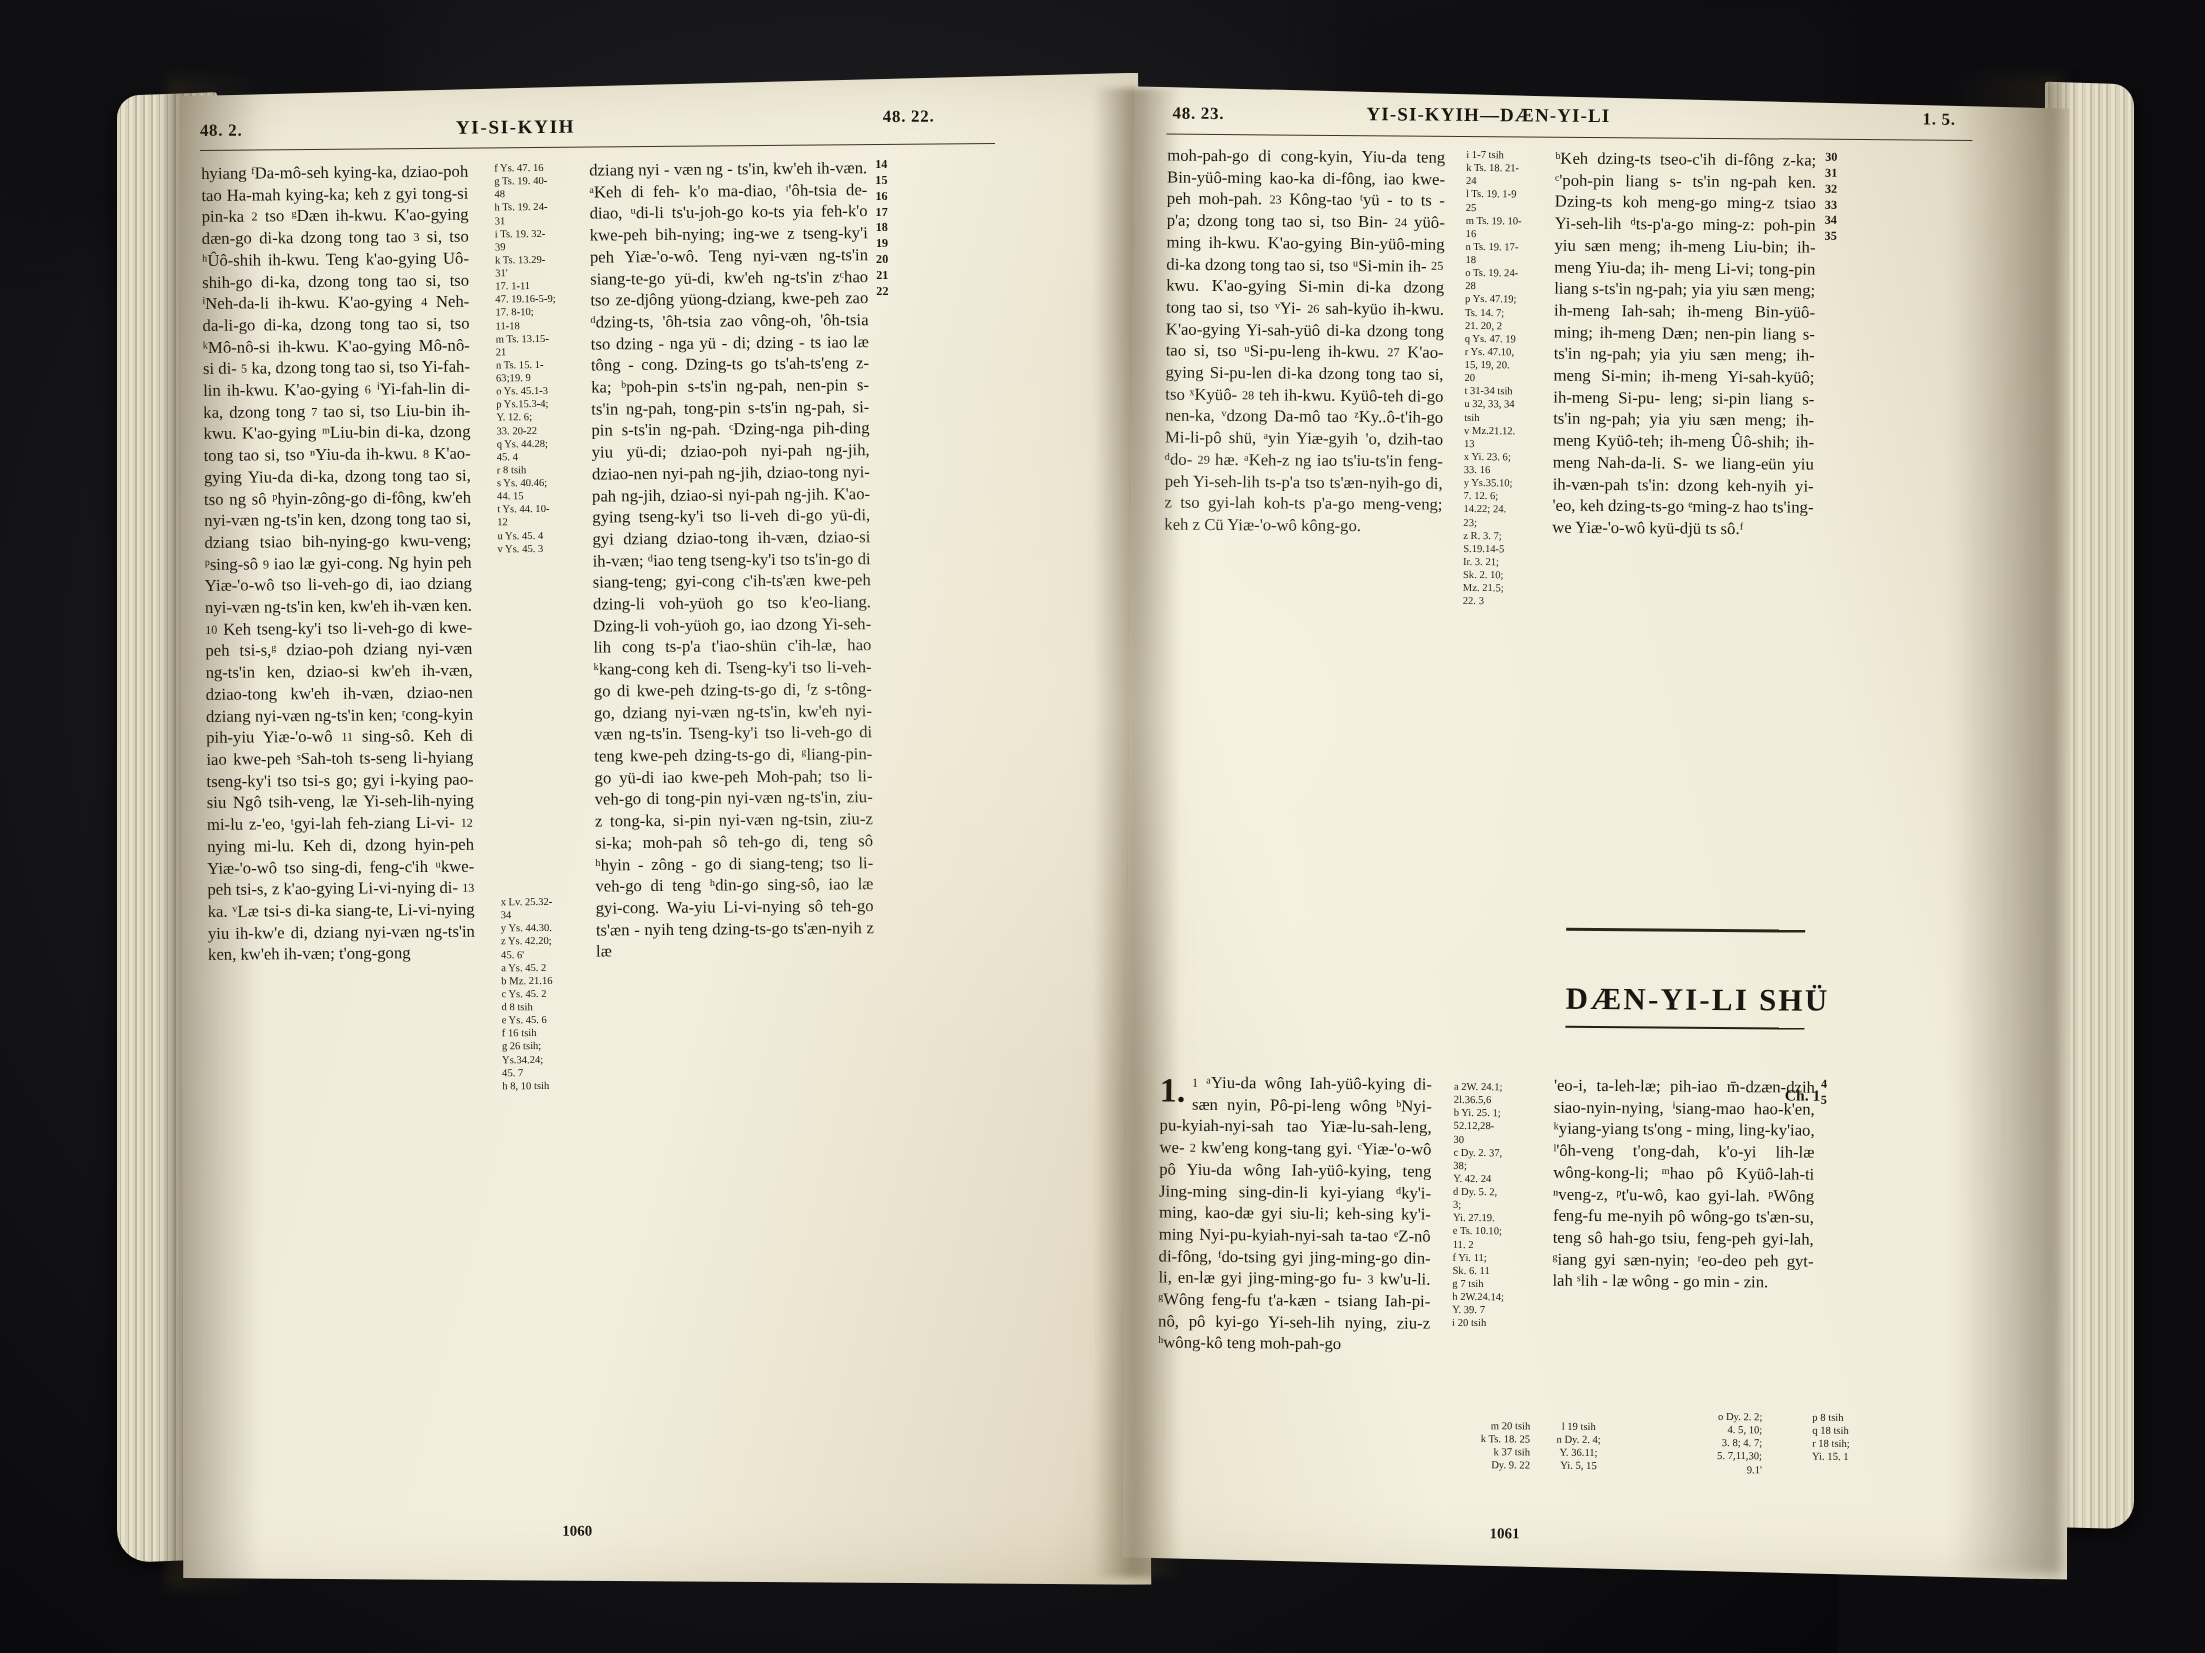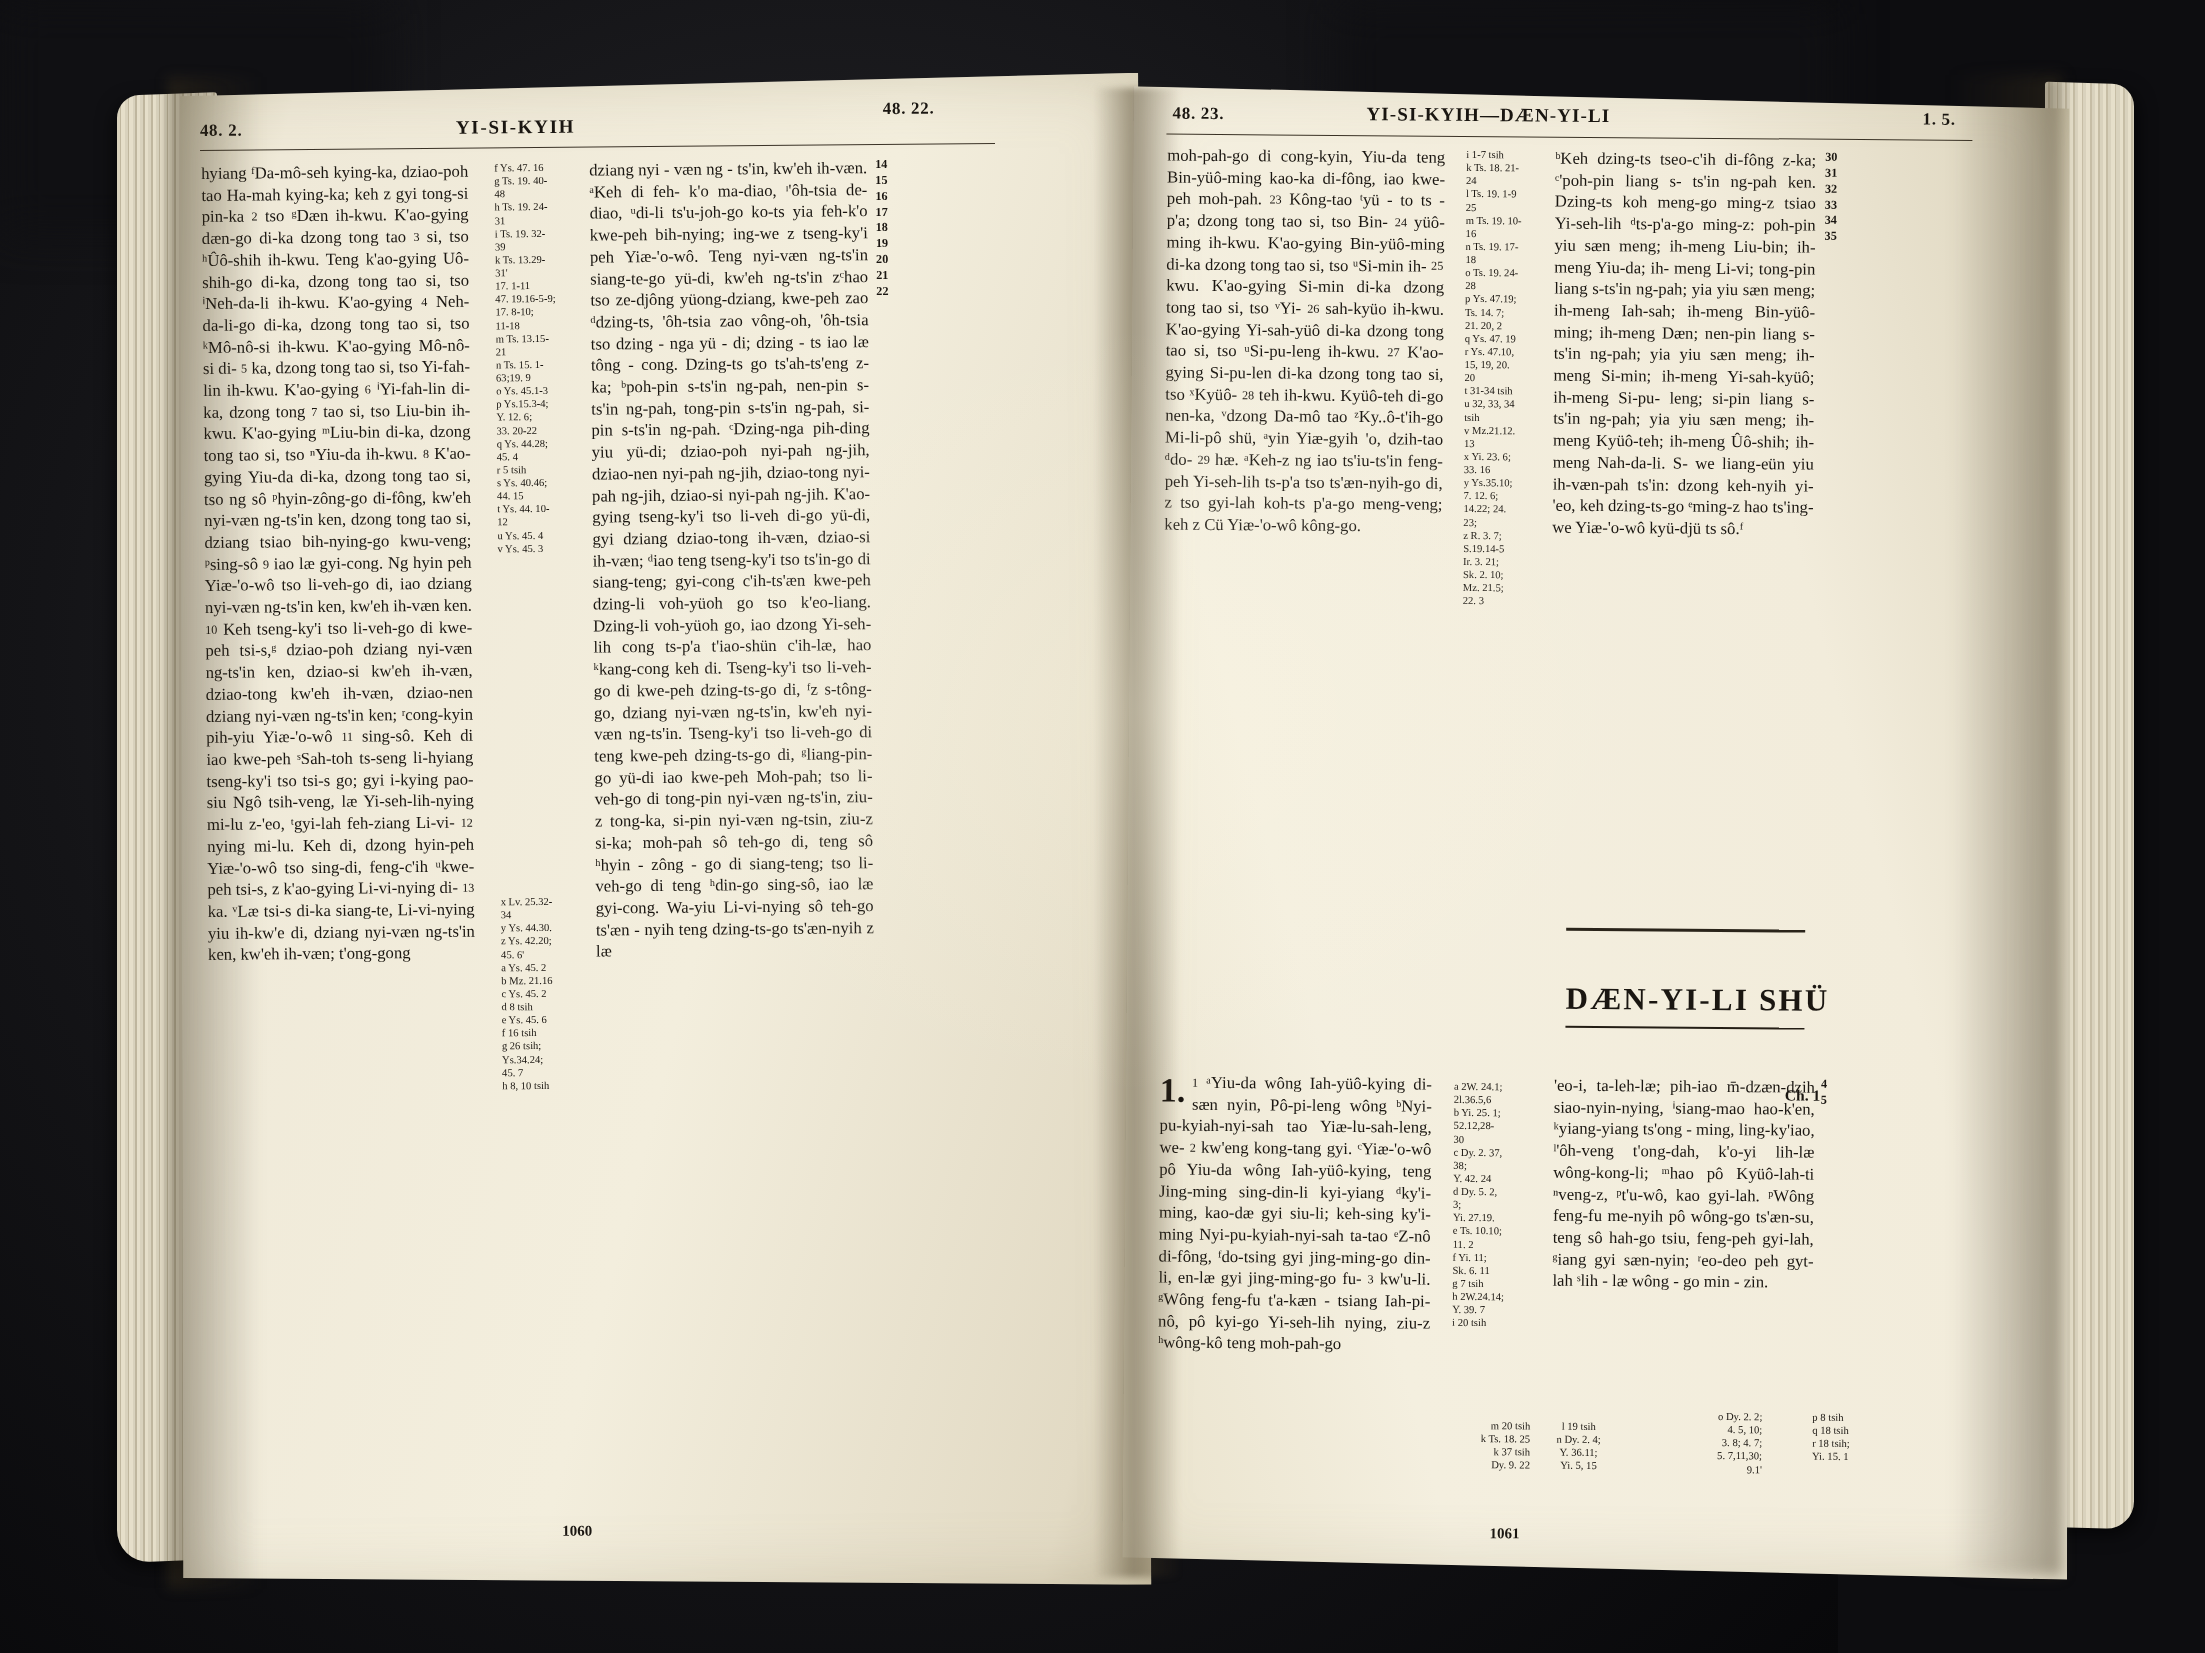--- a/index.html
+++ b/index.html
@@ -222,21 +222,21 @@
   <div id="book">
 
     <div class="page-block" id="edge-left"></div>
     <div class="page-block" id="edge-right"></div>
 
     <div class="page-block" id="page-left">
       <div class="page-inner">
 
         <div class="runhead" style="left:39px;top:40px;">48.  2.</div>
         <div class="runhead" style="left:295px;top:38px;font-size:19px;letter-spacing:1.7px;">YI-SI-KYIH</div>
-        <div class="runhead" style="left:722px;top:24px;">48.   22.</div>
+        <div class="runhead" style="left:722px;top:32px;">48.   22.</div>
 
         <div class="rule" style="left:39px;top:69px;width:795px;height:1.1px;background:#3a3226;"></div>
 
         <div class="col main" id="lp-col1" style="left:40px;top:82px;width:267px;"><span>hyiang ᶠDa-mô-seh kying-ka, dziao-poh tao Ha-mah kying-ka; keh z gyi tong-si pin-ka  </span><span><span class="vnum">2 </span>tso ᵍDæn ih-kwu.  K'ao-gying dæn-go di-ka dzong tong tao  </span><span><span class="vnum">3 </span>si, tso ʰÛô-shih ih-kwu. Teng k'ao-gying Uô-shih-go di-ka, dzong tong tao si, tso ⁱNeh-da-li ih-kwu.  K'ao-gying  </span><span><span class="vnum">4 </span>Neh-da-li-go di-ka, dzong tong tao si, tso ᵏMô-nô-si ih-kwu.  K'ao-gying Mô-nô-si di-  </span><span><span class="vnum">5 </span>ka, dzong tong tao si, tso Yi-fah-lin ih-kwu.  K'ao-gying  </span><span><span class="vnum">6 </span>ⁱYi-fah-lin di-ka, dzong tong  </span><span><span class="vnum">7 </span>tao si, tso Liu-bin ih-kwu. K'ao-gying ᵐLiu-bin di-ka, dzong tong tao si, tso ⁿYiu-da ih-kwu.  </span><span><span class="vnum">8 </span>K'ao-gying Yiu-da di-ka, dzong tong tao si, tso ng sô ᵖhyin-zông-go di-fông, kw'eh nyi-væn ng-ts'in ken, dzong tong tao si, dziang tsiao bih-nying-go kwu-veng; ᵖsing-sô  </span><span><span class="vnum">9 </span>iao læ gyi-cong.  Ng hyin peh Yiæ-'o-wô tso li-veh-go di, iao dziang nyi-væn ng-ts'in ken, kw'eh ih-væn ken.  </span><span><span class="vnum">10 </span>Keh tseng-ky'i tso li-veh-go di kwe-peh tsi-s,ᵍ dziao-poh dziang nyi-væn ng-ts'in ken, dziao-si kw'eh ih-væn, dziao-tong kw'eh ih-væn, dziao-nen dziang nyi-væn ng-ts'in ken; ʳcong-kyin pih-yiu Yiæ-'o-wô  </span><span><span class="vnum">11 </span>sing-sô.  Keh di iao kwe-peh ˢSah-toh ts-seng li-hyiang tseng-ky'i tso tsi-s go; gyi i-kying pao-siu Ngô tsih-veng, læ Yi-seh-lih-nying mi-lu z-'eo, ᵗgyi-lah feh-ziang Li-vi-  </span><span><span class="vnum">12 </span>nying mi-lu.   Keh di, dzong hyin-peh Yiæ-'o-wô tso sing-di, feng-c'ih ᵘkwe-peh tsi-s, z k'ao-gying Li-vi-nying di-  </span><span><span class="vnum">13 </span>ka.  ᵛLæ tsi-s di-ka siang-te, Li-vi-nying yiu ih-kw'e di, dziang nyi-væn ng-ts'in ken, kw'eh ih-væn; t'ong-gong  </span></div>
 
         <div class="refcol" id="lp-ref1" style="left:333px;top:83px;width:67px;">
             <div>f Ys. 47. 16</div>
             <div>g Ts. 19. 40-</div>
             <div>48</div>
             <div>h Ts. 19. 24-</div>
@@ -252,21 +252,21 @@
             <div>m Ts. 13.15-</div>
             <div>21</div>
             <div>n Ts. 15. 1-</div>
             <div>63;19. 9</div>
             <div>o Ys. 45.1-3</div>
             <div>p Ys.15.3-4;</div>
             <div>Y. 12. 6;</div>
             <div>33. 20-22</div>
             <div>q Ys. 44.28;</div>
             <div>45. 4</div>
-            <div>r 5 tsih</div>
+            <div>r 8 tsih</div>
             <div>s Ys. 40.46;</div>
             <div>44. 15</div>
             <div>t Ys. 44. 10-</div>
             <div>12</div>
             <div>u Ys. 45. 4</div>
             <div>v Ys. 45. 3</div>
           </div>
         <div class="refcol" id="lp-ref2" style="left:333px;top:817px;width:72px;">
             <div>x Lv. 25.32-</div>
             <div>34</div>

